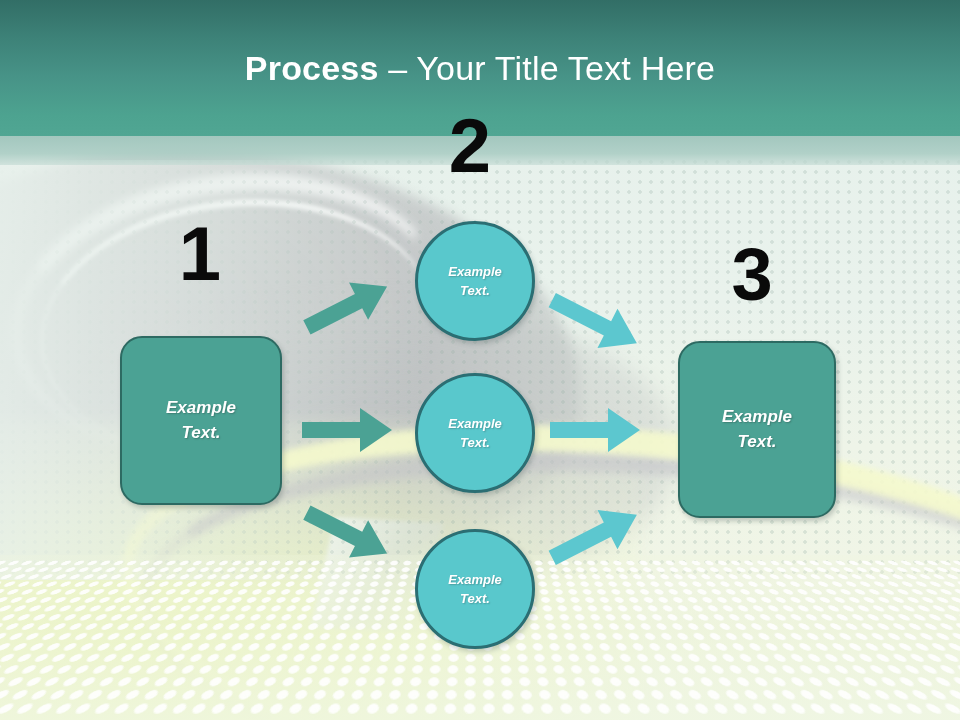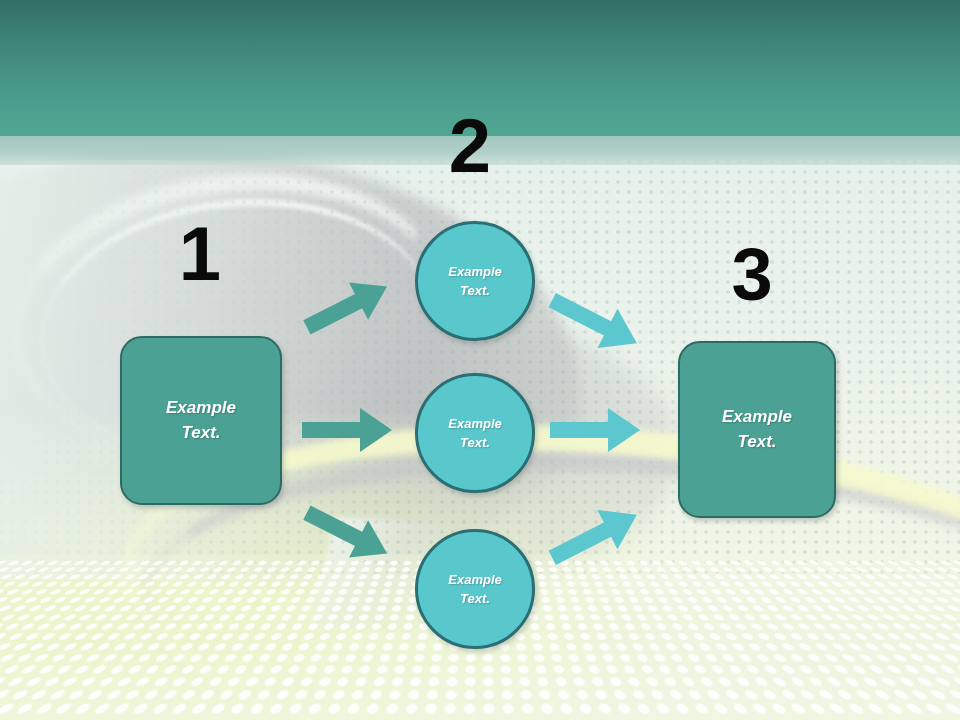--- a/index.html
+++ b/index.html
@@ -312,20 +312,23 @@
   <div class="bg-dots-upper"></div>
   <div class="bg-dots-fade"></div>
   <div class="bg-swoosh-grey"></div>
   <div class="bg-swoosh"></div>
   <div class="bg-mesh-bottom-tint"></div>
   <div class="bg-mesh-bottom"></div>
 
   <div class="header"></div>
   <div class="header-sub"></div>
 
+  <div class="title">
+    <span class="title-bold">Process</span><span class="title-rest"> – Your Title Text Here</span>
+  </div>
 
   <div class="step-num" id="num1">1</div>
   <div class="step-num" id="num2">2</div>
   <div class="step-num" id="num3">3</div>
 
   <div class="arrow" id="arrow-l1">
     <svg width="95" height="70" viewBox="0 0 95 70">
       <g transform="rotate(-27 47 35)">
         <path d="M2 27 L60 27 L60 14 L92 35 L60 56 L60 43 L2 43 Z" fill="#4ba294"></path>
       </g>

